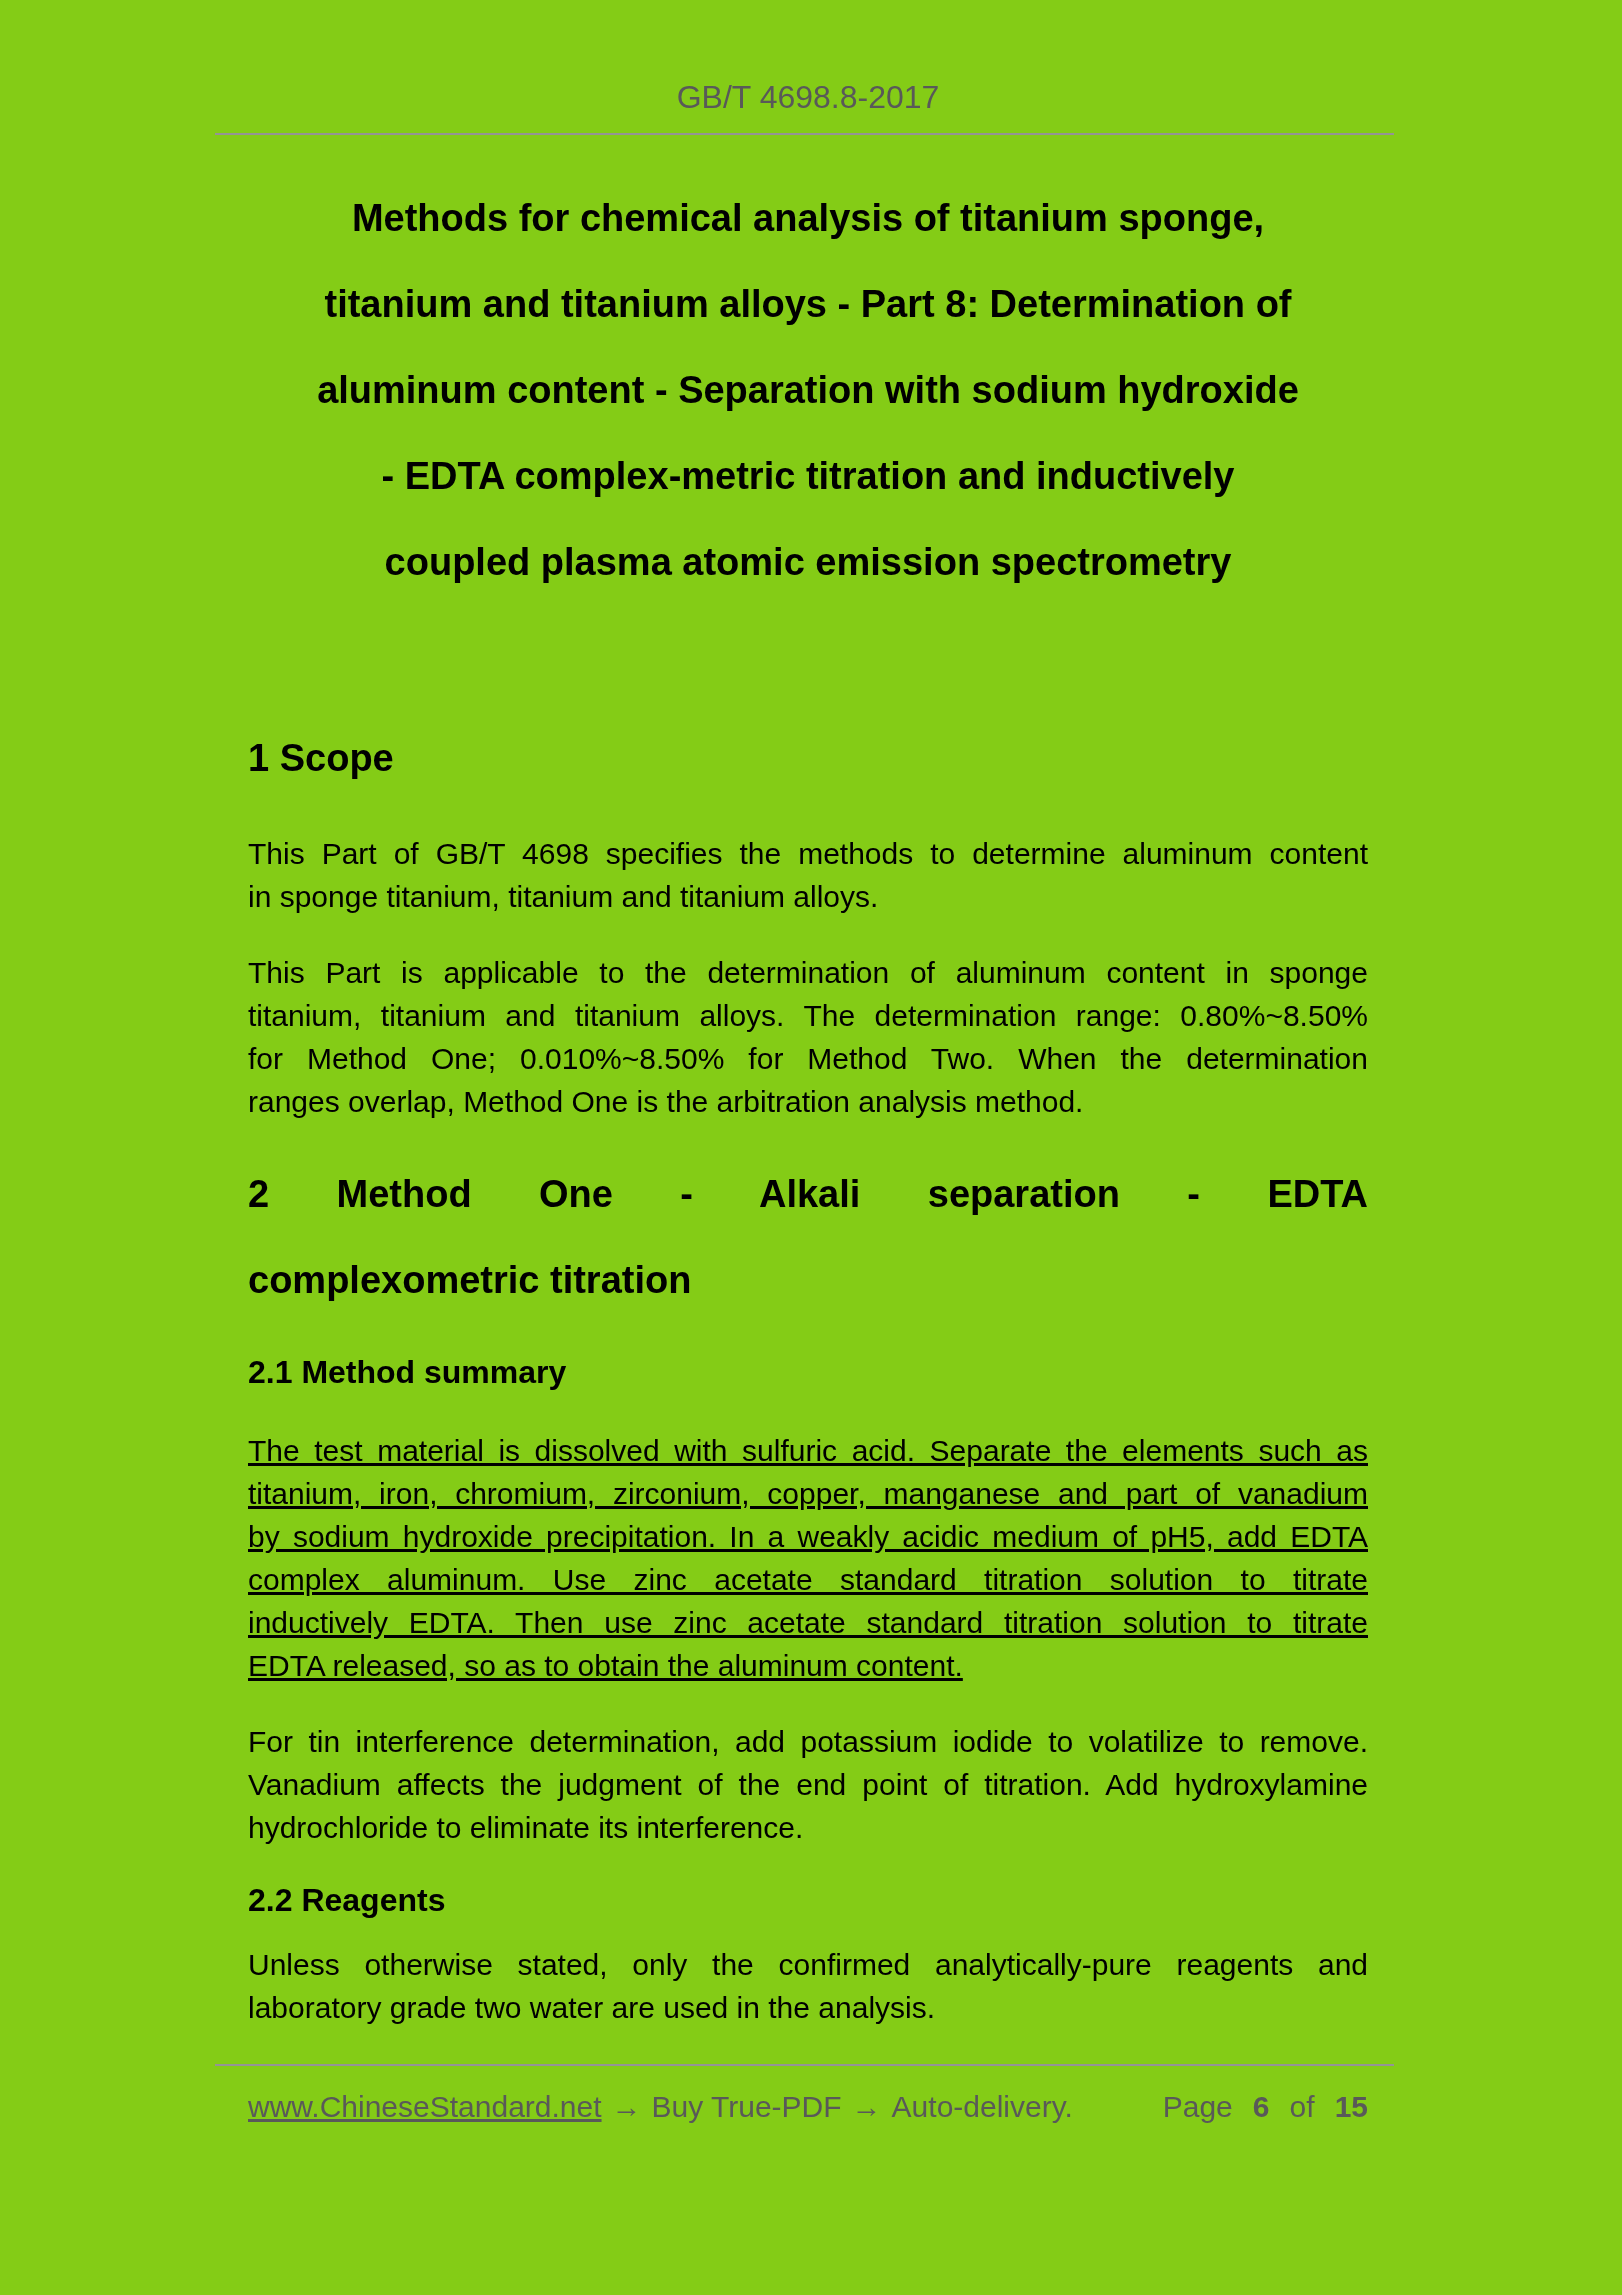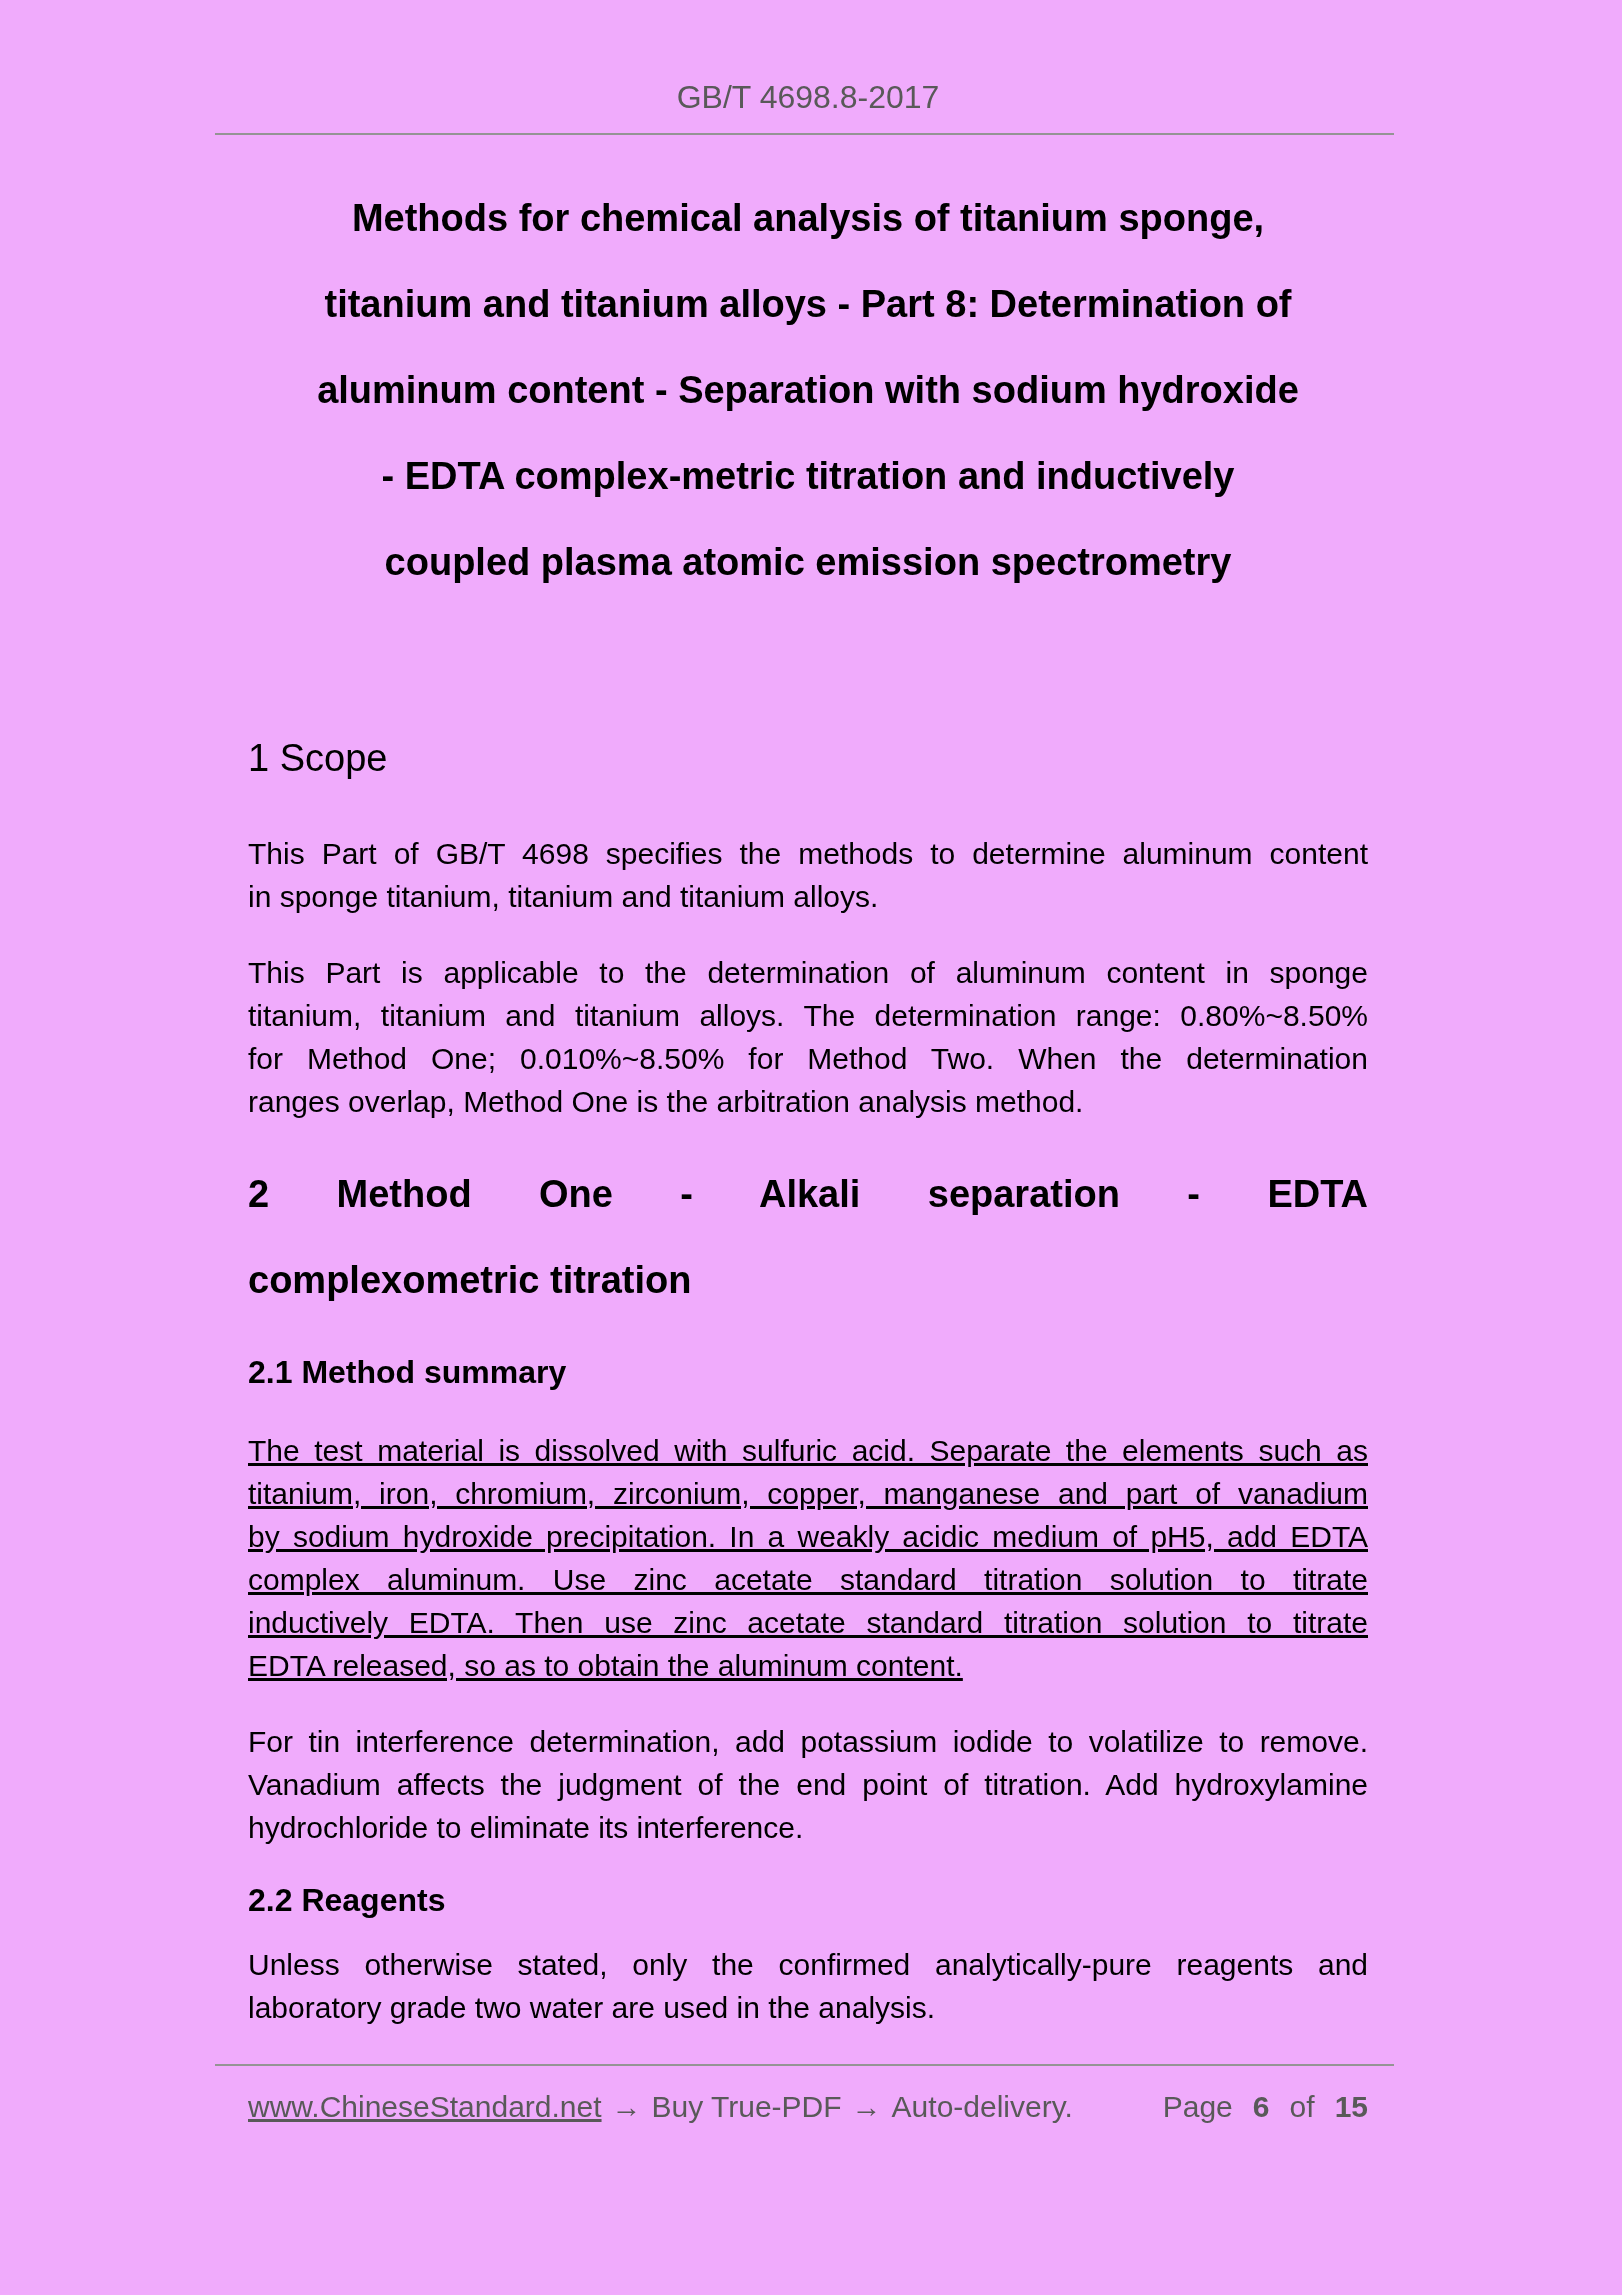--- a/index.html
+++ b/index.html
@@ -1,20 +1,20 @@
 <!DOCTYPE html>
 <html style="font-size:13.3px"><head>
 <meta charset="utf-8">
 <style>
   html, body { margin: 0; padding: 0; background: #ffffff; }
   .page {
     position: relative;
     width: 1623px;
     height: 2295px;
-    background: #f0abfc;
+    background: #84cc16;
     font-family: "Liberation Sans", sans-serif;
     color: #000000;
     overflow: hidden;
   }
   .inner { margin-left: 248px; width: 1120px; }
 
   .doc-code {
     margin-top: 78px;
     font-size: 32px;
     line-height: 38px;
@@ -36,21 +36,21 @@
     font-size: 38px;
     line-height: 86px;
     font-weight: bold;
     text-align: center;
   }
 
   .sec-h1 {
     margin: 129px 0 0 0;
     font-size: 38px;
     line-height: 48px;
-    font-weight: normal;
+    font-weight: bold;
     text-align: left;
   }
   .sec-h2 {
     margin: 28px 0 0 0;
     font-size: 38px;
     line-height: 86px;
     font-weight: bold;
     text-align: left;
   }
   .sub-h {

